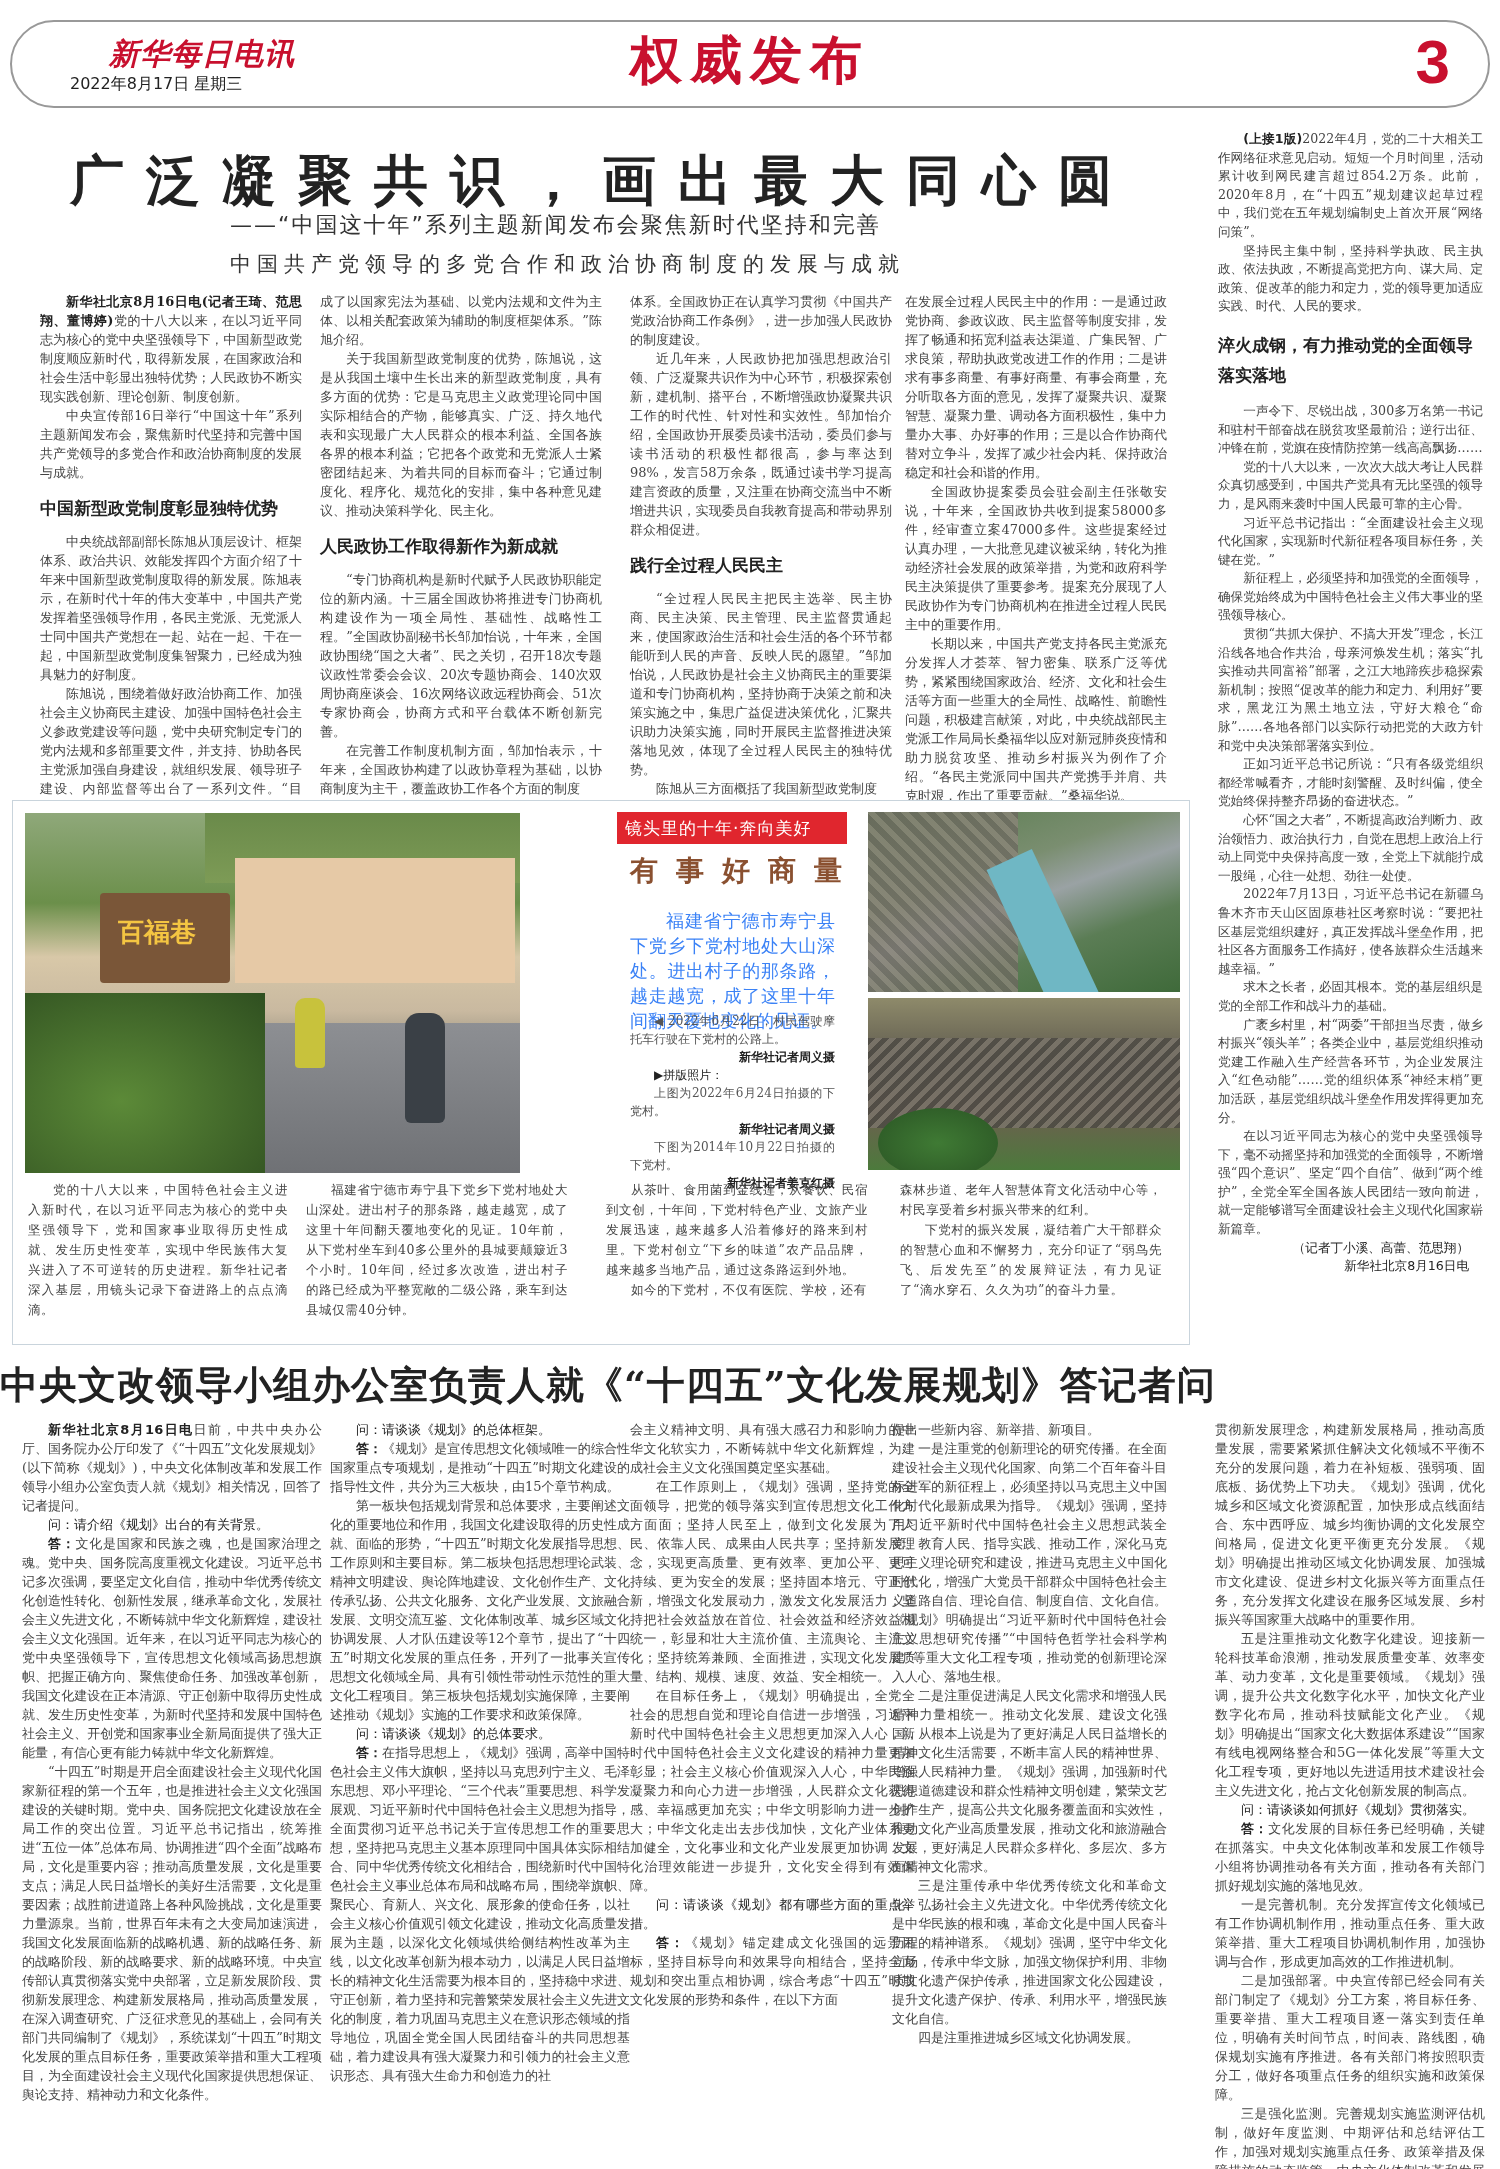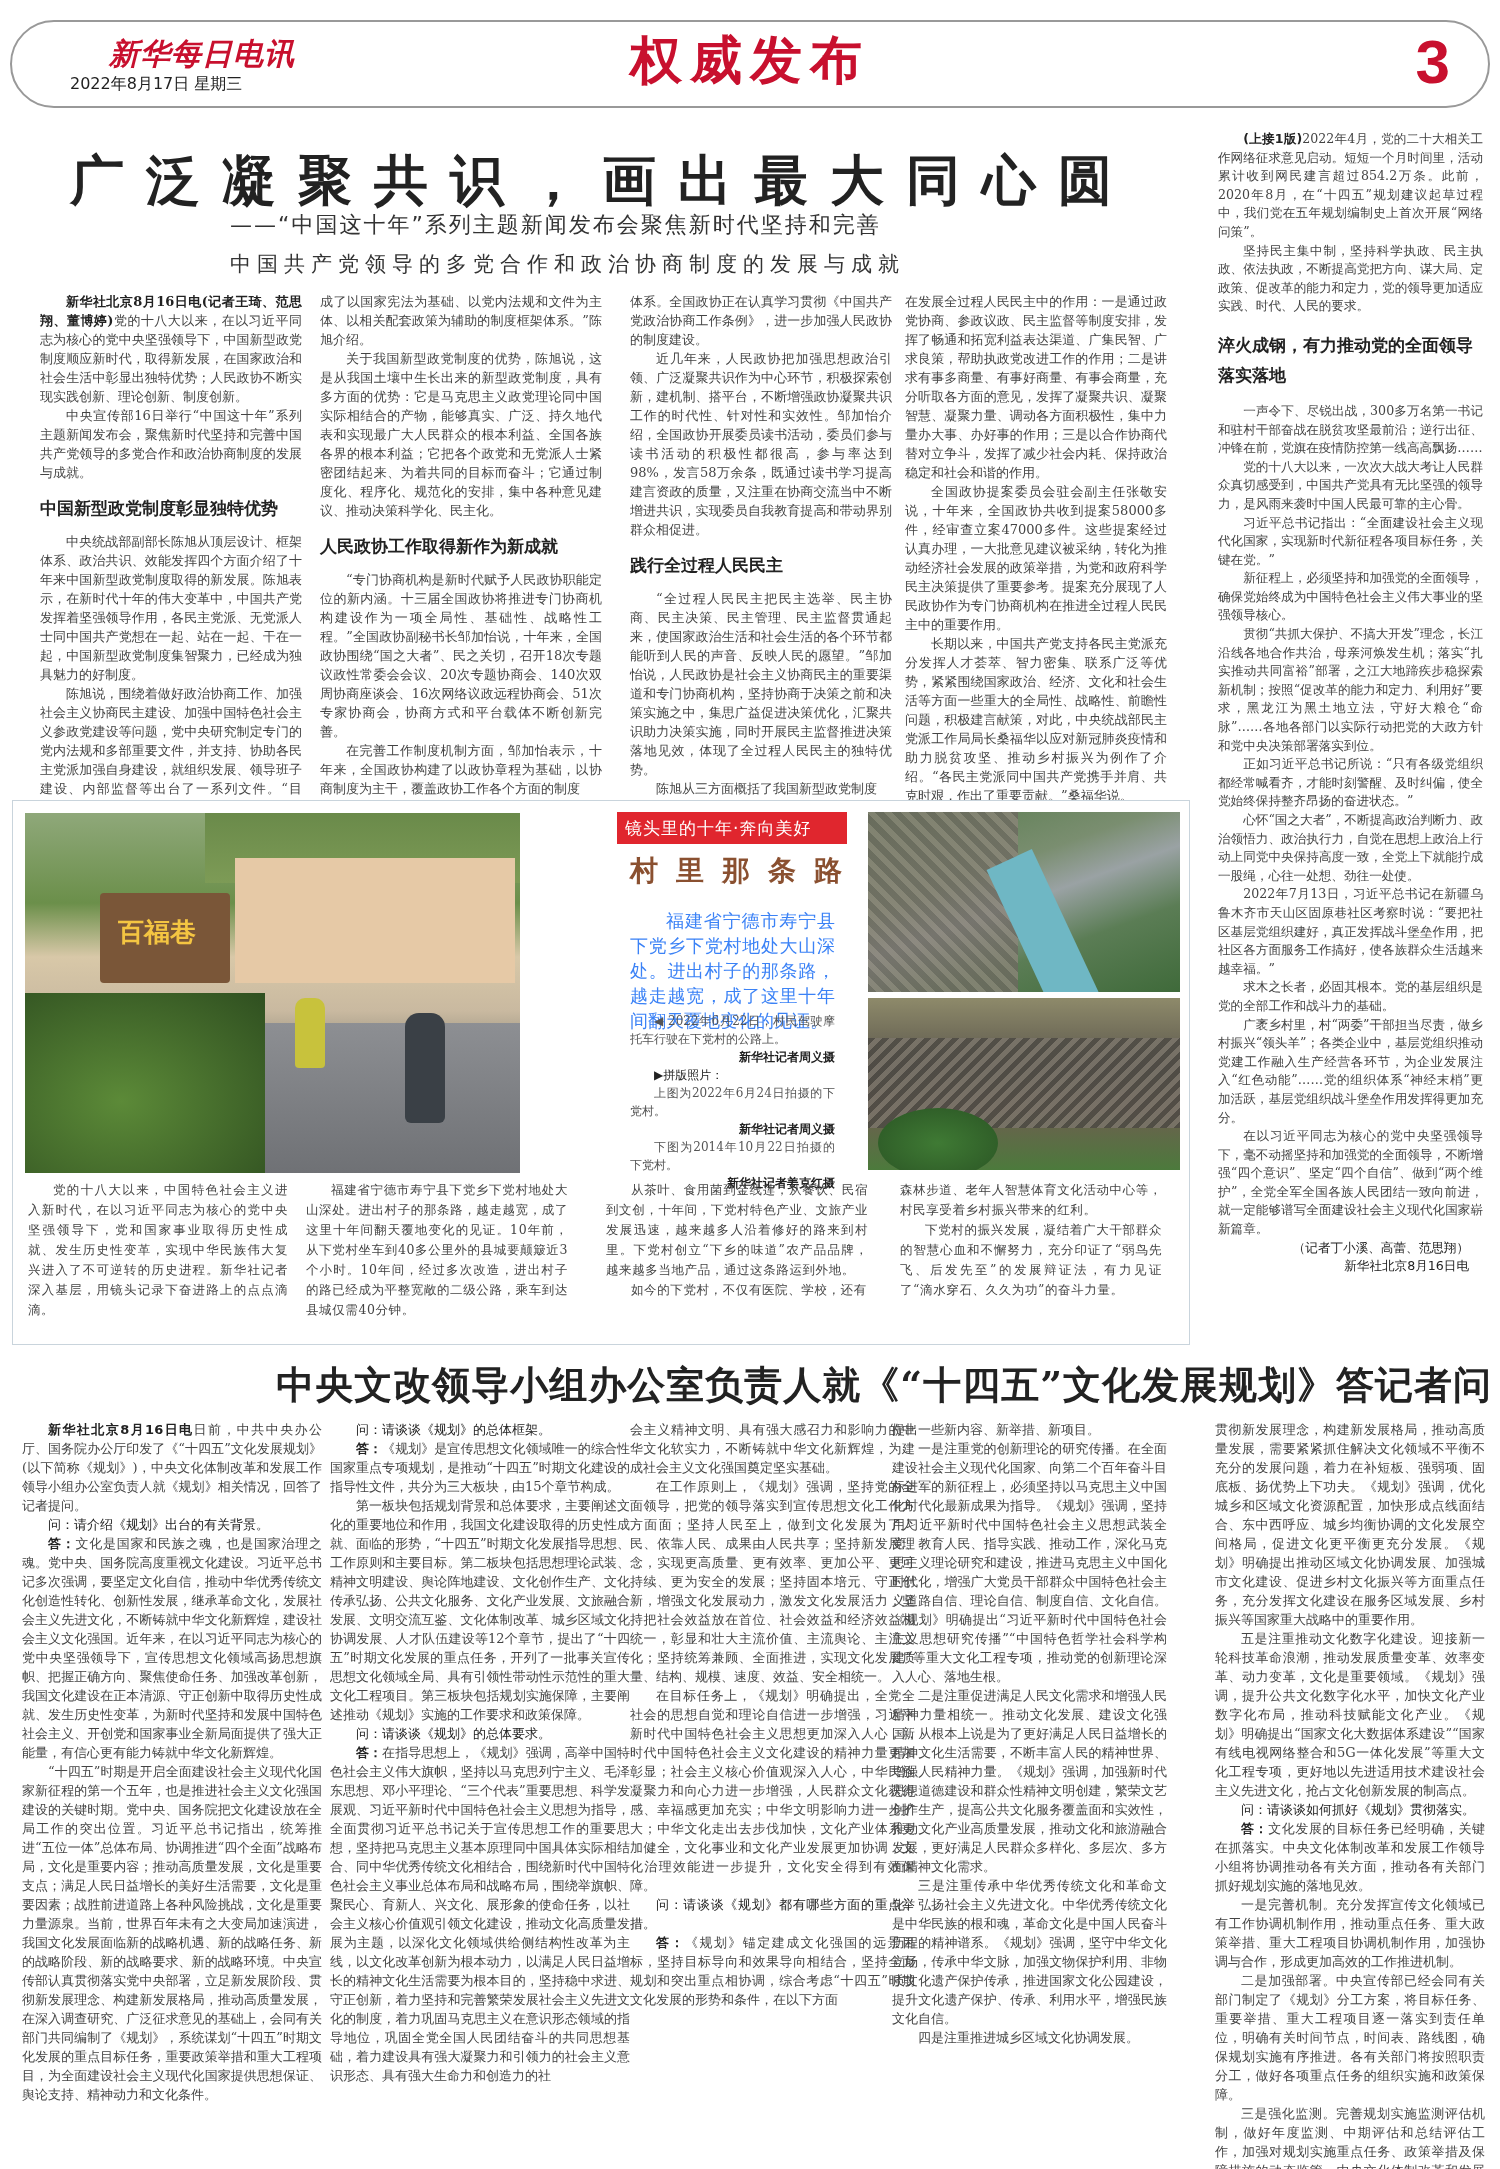--- a/index.html
+++ b/index.html
@@ -58,21 +58,21 @@
   .photo-top .roofs { position: absolute; left: 0; top: 0; width: 150px; height: 180px; background: repeating-linear-gradient(45deg, #6d6960 0 6px, #8a8478 6px 12px); opacity: .8; }
   .photo-bottom { position: absolute; left: 868px; top: 998px; width: 312px; height: 172px; overflow: hidden;
     background: linear-gradient(180deg, #8e8a6a 0%, #5a564c 40%, #6e5e50 65%, #4c7a3c 100%); }
   .photo-bottom .roofs { position: absolute; left: 0; top: 40px; width: 312px; height: 90px; background: repeating-linear-gradient(135deg, #4d4a44 0 5px, #7a746a 5px 10px); opacity: .85; }
   .photo-bottom .tree { position: absolute; left: 10px; top: 110px; width: 120px; height: 70px; background: radial-gradient(ellipse, #3f7a34, #2a5424); border-radius: 50%; }
 
   .feature-cols { position: absolute; top: 1180px; font-family: "DejaVu Serif", serif; font-size: 12.5px; line-height: 20px; color: #444; text-align: justify; letter-spacing: 0.6px; }
   .feature-cols p { text-indent: 2em; }
 
   
-  .headline2 { position: absolute; left: 0; right: 8px; top: 1360px; text-align: right; font-family: "DejaVu Serif", serif; font-weight: bold; font-size: 38px; color: #222; letter-spacing: 1px; }
+  .headline2 { position: absolute; left: 0; right: 8px; top: 1360px; text-align: left; font-family: "DejaVu Serif", serif; font-weight: bold; font-size: 38px; color: #222; letter-spacing: 1px; }
   .col2 { position: absolute; top: 1420px; width: 300px; font-size: 13px; line-height: 19px; color: #444; text-align: justify; }
   .col2 p { text-indent: 2em; }
   .col2 .q { font-family: "DejaVu Sans", sans-serif; color: #222; }
   .col2 .dateline { font-family: "DejaVu Sans", sans-serif; font-weight: bold; color: #222; }
   .col2 .ans { font-family: "DejaVu Sans", sans-serif; font-weight: bold; color: #222; }
 
   .byline { text-align: right; font-family: "DejaVu Sans", sans-serif; color: #222; padding-right: 14px; }
 </style>
 </head>
 <body>
@@ -147,21 +147,21 @@
     <div class="sign">
         <span>百福巷</span>
       </div>
     <div class="bush"></div>
     <div class="rider2"></div>
     <div class="rider"></div>
   </div>
 </section>
 
 <div class="kicker">镜头里的十年·奔向美好</div>
-<div class="feature-title">村里那条路</div>
+<div class="feature-title">有事好商量</div>
 <p class="feature-intro">福建省宁德市寿宁县下党乡下党村地处大山深处。进出村子的那条路，越走越宽，成了这里十年间翻天覆地变化的见证。</p>
 <div class="captions">
   <p>◀ 2022年6月22日，村民驾驶摩托车行驶在下党村的公路上。</p>
   <p class="credit">新华社记者周义摄</p>
   <p class="label">▶拼版照片：</p>
   <p>上图为2022年6月24日拍摄的下党村。</p>
   <p class="credit">新华社记者周义摄</p>
   <p>下图为2014年10月22日拍摄的下党村。</p>
   <p class="credit">新华社记者姜克红摄</p>
 </div>

